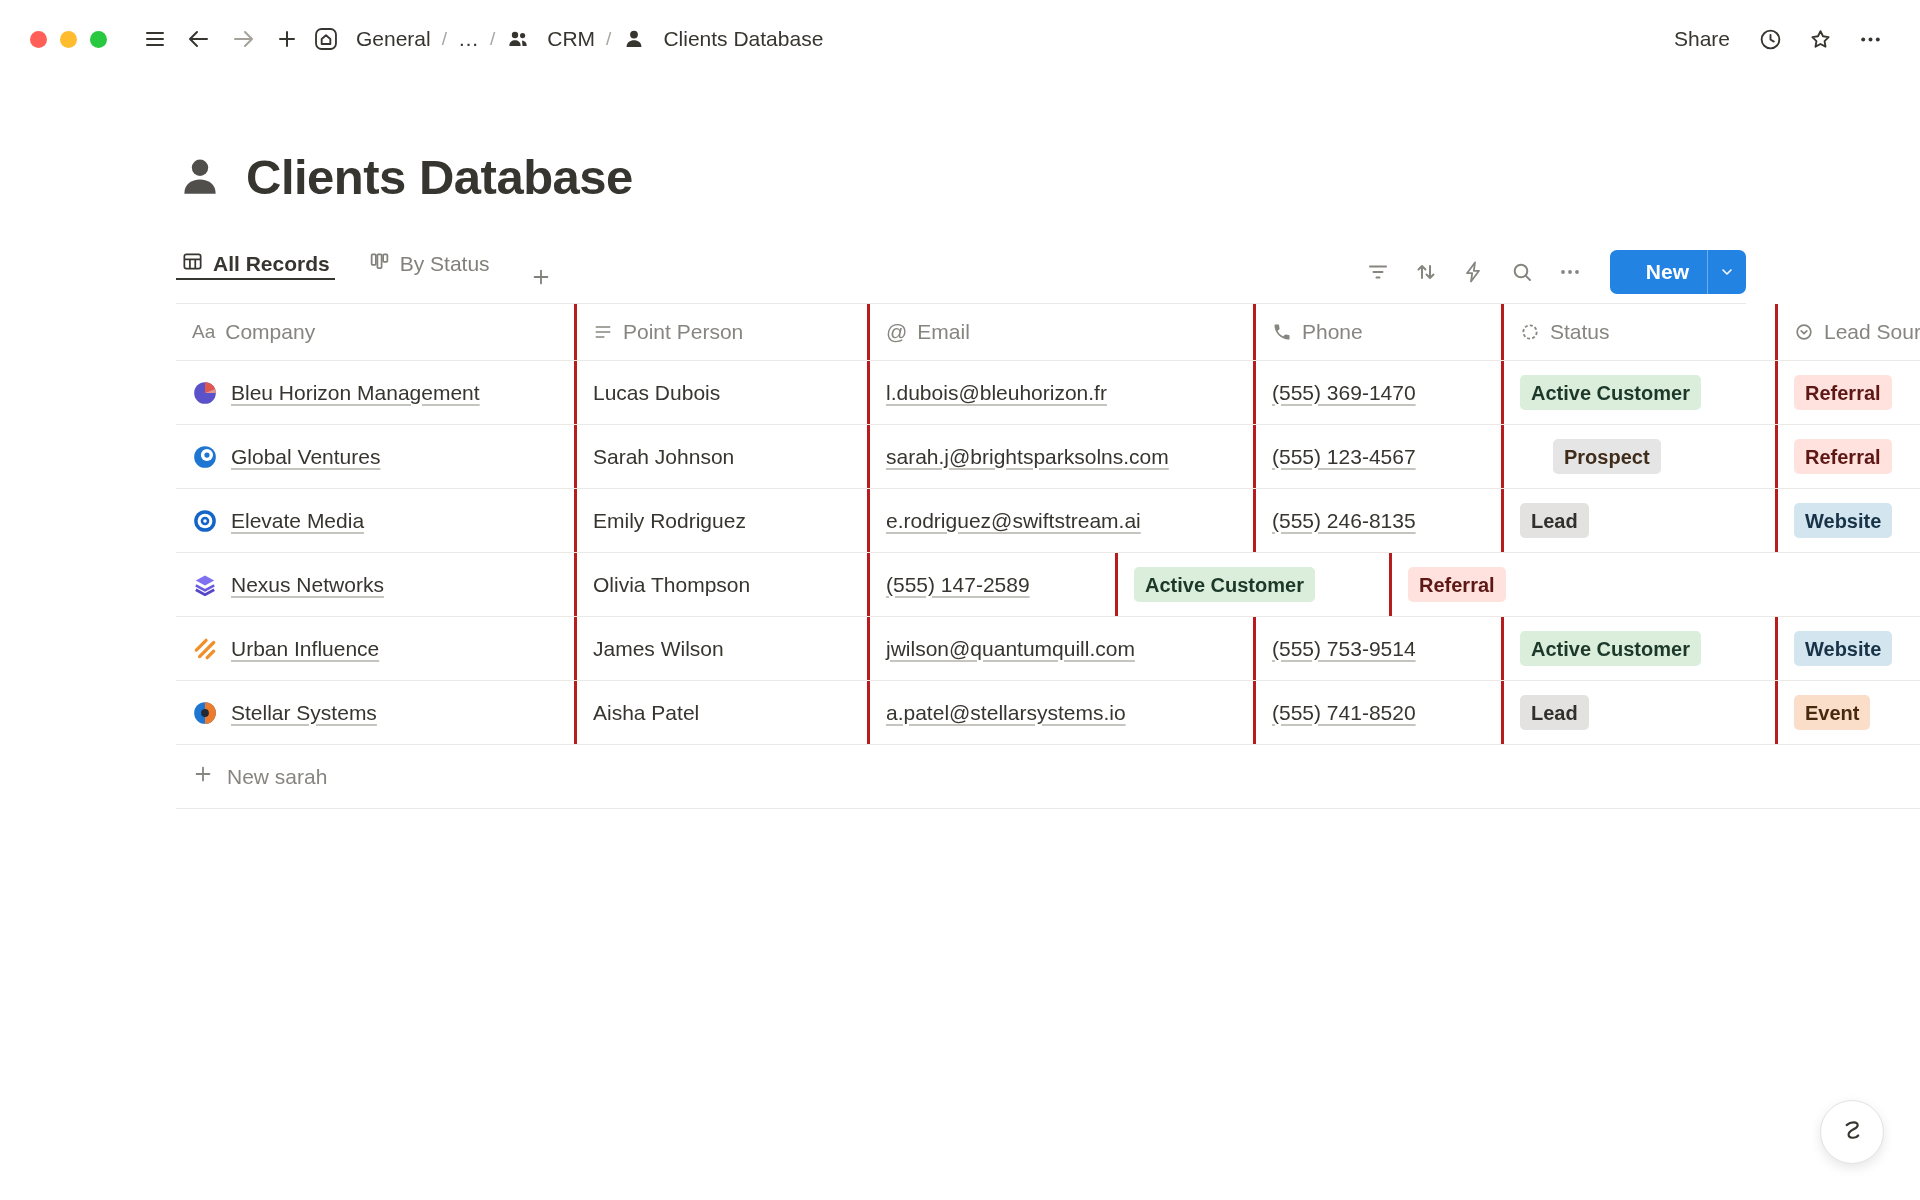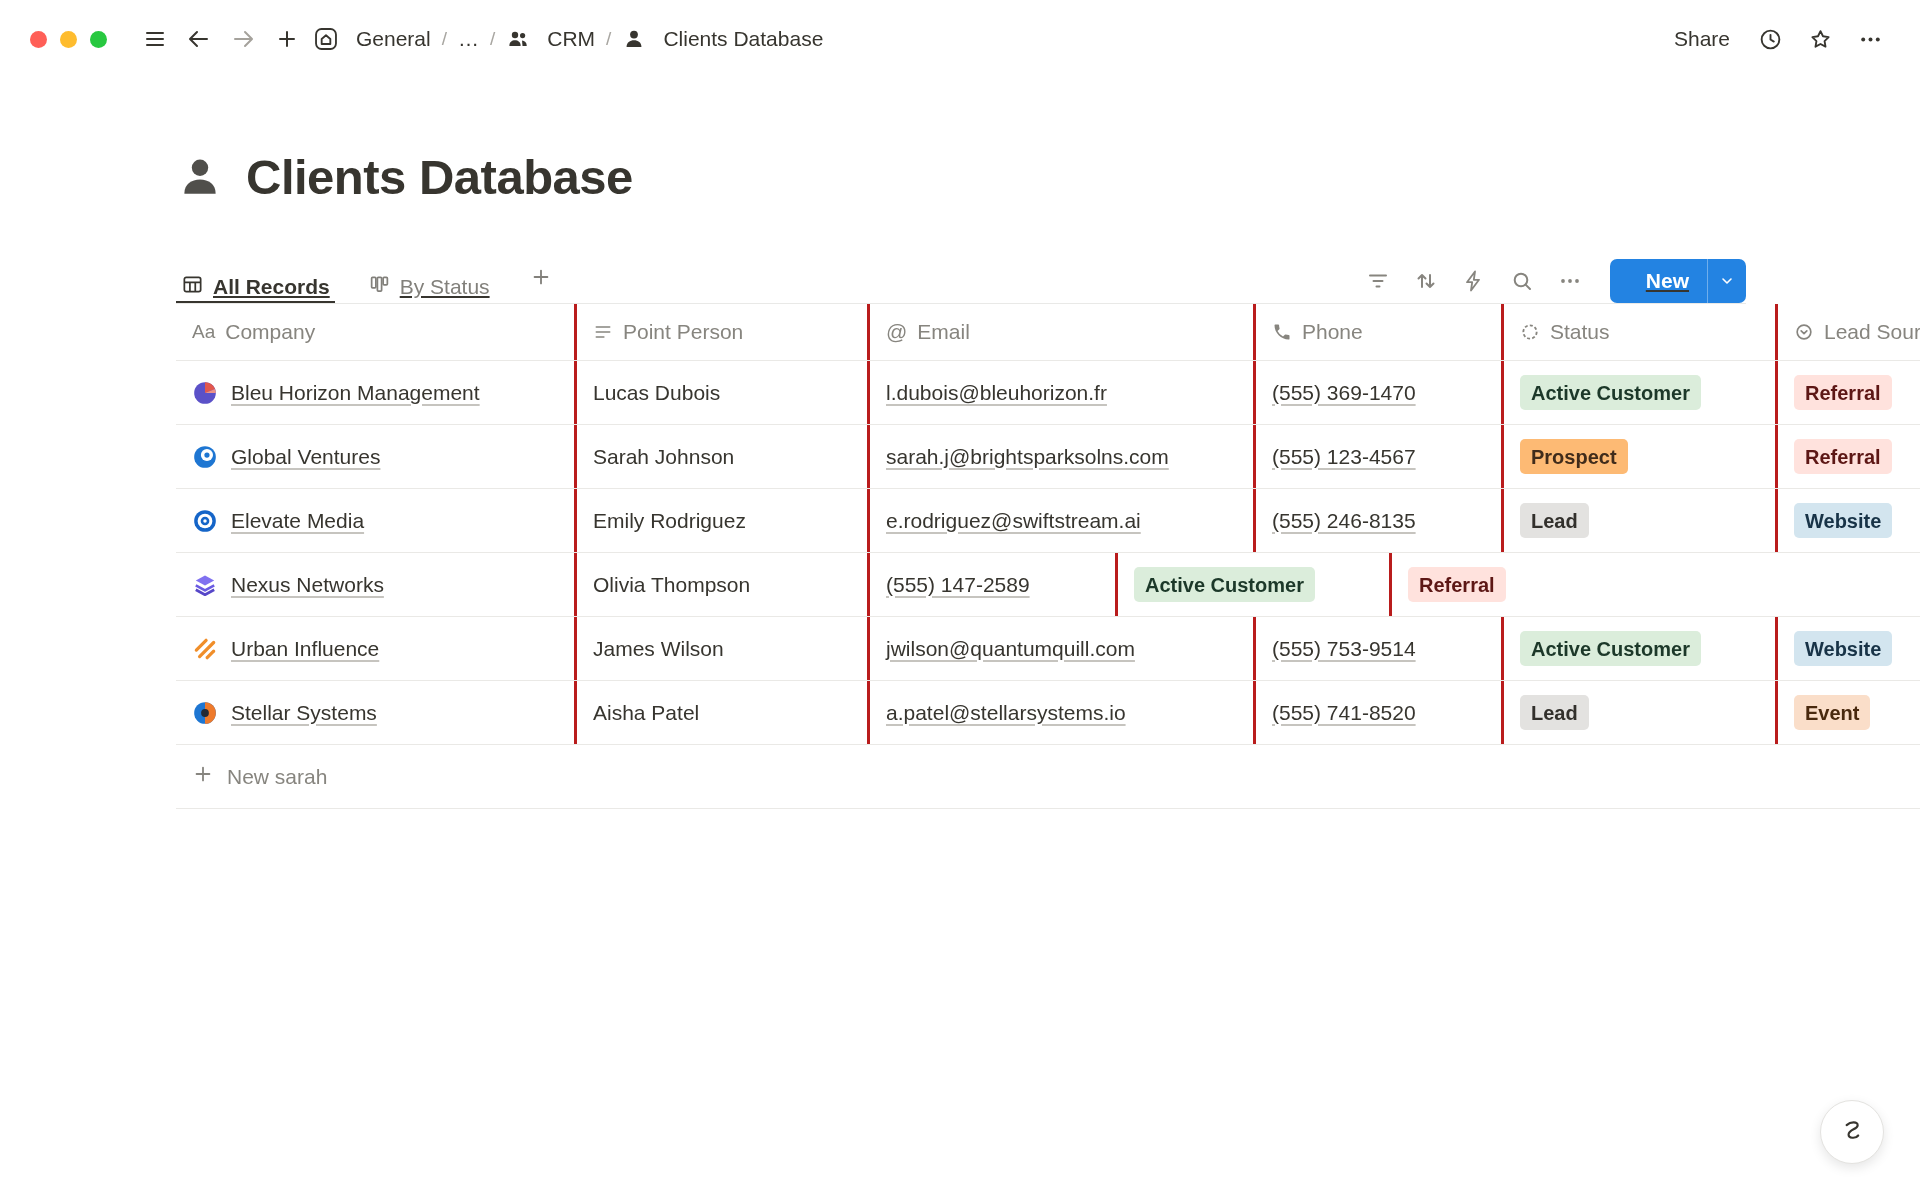--- a/index.html
+++ b/index.html
@@ -27,21 +27,21 @@
   .topbar-right { margin-left:auto; display:flex; align-items:center; gap:10px; }
   .share-btn { background:none; border:none; font-size:21px; color:#37352F; cursor:pointer; padding:6px 10px; border-radius:6px; }
 
   
   .title-row { display:flex; align-items:center; gap:22px; margin:70px 0 0 176px; height:58px; }
   .title-icon { display:flex; }
   h1.page-title { font-size:49px; font-weight:700; margin:0; letter-spacing:-0.5px; color:#37352F; }
 
   
   .tabbar { margin-left:176px; width:1570px; height:54px; margin-top:44px;
-            display:flex; align-items:flex-end; border-bottom:1px solid #E9E9E7;text-decoration:underline; }
+            display:flex; align-items:flex-start; border-bottom:1px solid #E9E9E7; }
   .tab { display:flex; align-items:center; gap:9px; font-size:21px; padding:0 5px; margin-right:28px;
          cursor:pointer; border-bottom:2.5px solid transparent; }
   .tab.active { font-weight:700; color:#37352F; border-bottom-color:#37352F; }
   .tab.inactive { color:#82807B; }
   .add-view { align-self:center; width:36px; height:36px; color:#82807B; }
   .view-controls { margin-left:auto; display:flex; align-items:center; gap:8px; }
   .tool-btn { width:40px; height:40px; color:#87857F; }
   .new-btn { display:flex; align-items:stretch; height:44px; border-radius:7px; overflow:hidden;
              border:none; padding:0; color:#fff; font-size:21px; font-weight:600; margin-left:12px; cursor:pointer; }
   .new-btn-main { display:flex; align-items:center; padding:0 18px; }
@@ -345,21 +345,21 @@
           <span class="company-link">Global Ventures</span>
         </div>
         <div class="cell c1">Sarah Johnson</div>
         <div class="cell c2">
           <span class="u">sarah.j@brightsparksolns.com</span>
         </div>
         <div class="cell c3">
           <span class="u">(555) 123-4567</span>
         </div>
         <div class="cell c4">
-          <span class="badge" style="background: #fdba74; color: rgb(64, 44, 27);">Prospect</span>
+          <span class="badge" style="background: #e5e5e5; color: rgb(64, 44, 27); margin-left: 33px;">Prospect</span>
         </div>
         <div class="cell c5">
           <span class="badge" style="background: rgb(255, 226, 221); color: rgb(93, 23, 21);">Referral</span>
         </div>
       </div>
       <div class="trow">
         <div class="cell c0">
           <span class="logo">
             <svg viewBox="0 0 24 24">
               <circle cx="12" cy="12" r="10" fill="#1565C8"></circle>

